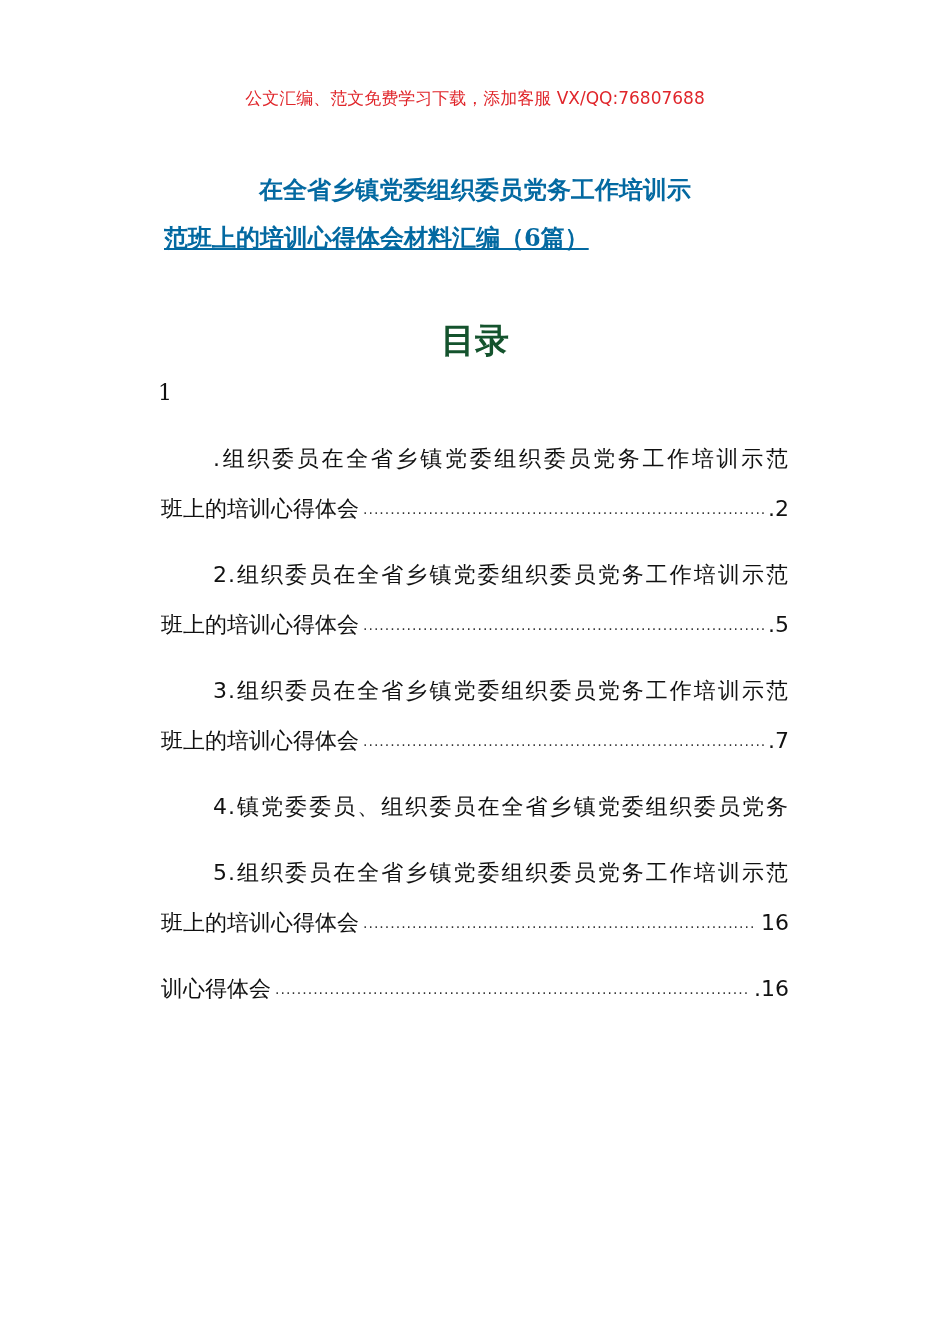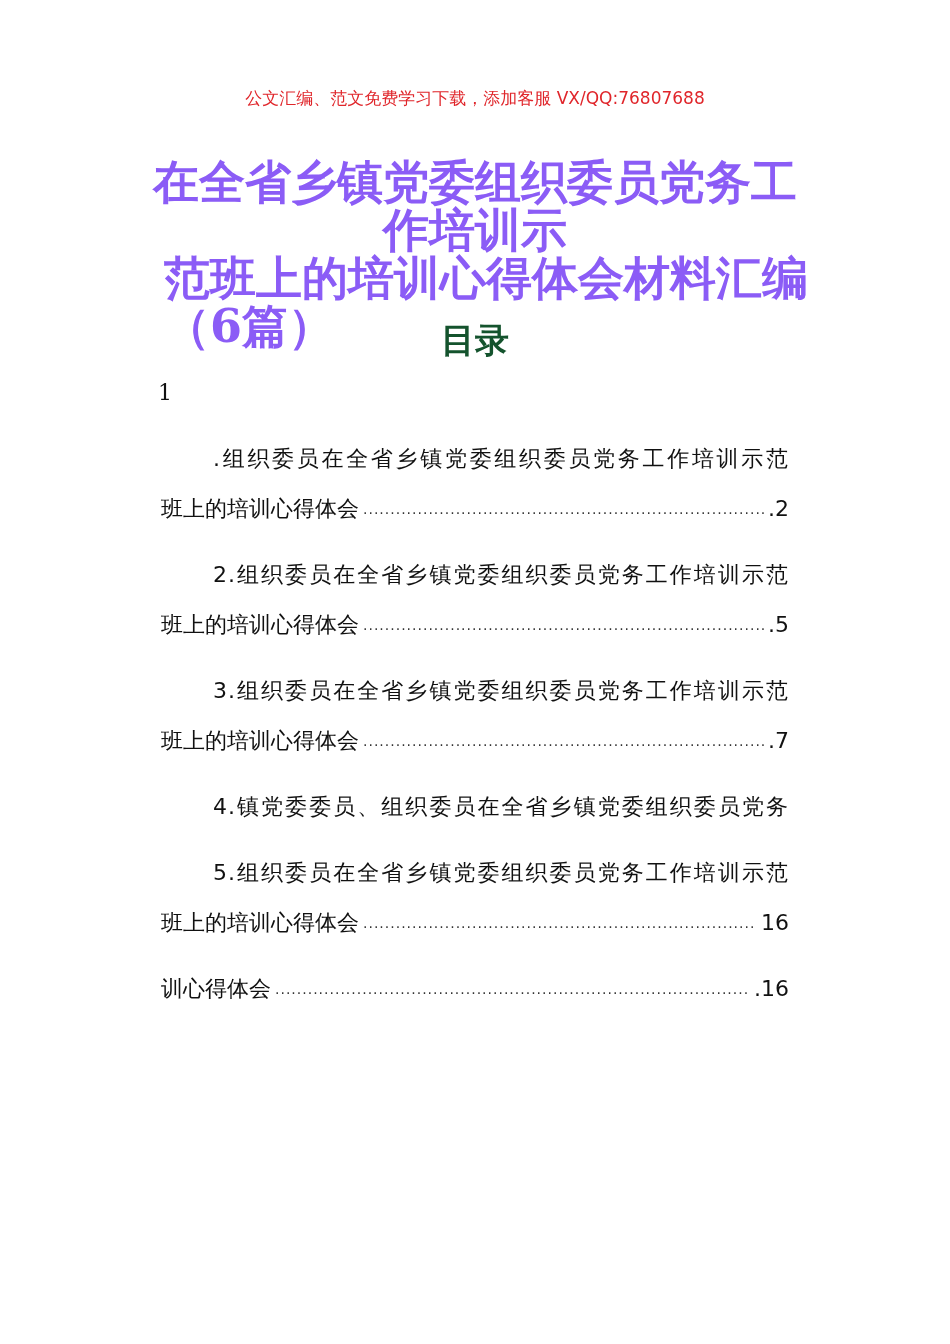--- a/index.html
+++ b/index.html
@@ -4,25 +4,25 @@
 <style>
   html, body { margin: 0; padding: 0; background: #ffffff; }
   body { width: 950px; height: 1344px; position: relative; overflow: hidden; }
   .page { position: absolute; left: 0; top: 0; width: 950px; height: 1344px; background: #fff; border-radius: 21px; }
   .banner {
     position: absolute; left: 0; width: 950px; top: 84px;
     text-align: center; color: #e0262b;
     font-family: "DejaVu Sans", sans-serif; font-size: 17px; line-height: 28px;
   }
   .title {
-    position: absolute; left: 140px; width: 670px; top: 158px;
-    font-family: "DejaVu Serif", serif; font-weight: bold; font-size: 46px;
-    line-height: 48px; color: #8b5cf6; text-align: center;
+    position: absolute; left: 140px; width: 670px; top: 166px;
+    font-family: "DejaVu Serif", serif; font-weight: bold; font-size: 24px;
+    line-height: 48px; color: #0369a1; text-align: center;
   }
-  .title .l2 { display: block; text-align: left; padding-left: 24px; }
+  .title .l2 { display: block; text-align: left; padding-left: 24px; text-decoration: underline; }
   .toc-heading {
     position: absolute; left: 0; width: 950px; top: 315px; text-align: center;
     font-family: "DejaVu Serif", serif; font-weight: bold; font-size: 34px; line-height: 50px; color: #14532d;
   }
   .stray-num {
     position: absolute; left: 158px; top: 380px;
     font-family: "DejaVu Serif", serif; font-size: 22px; color: #111;
   }
   .toc {
     position: absolute; left: 145px; width: 660px; top: 418px;

